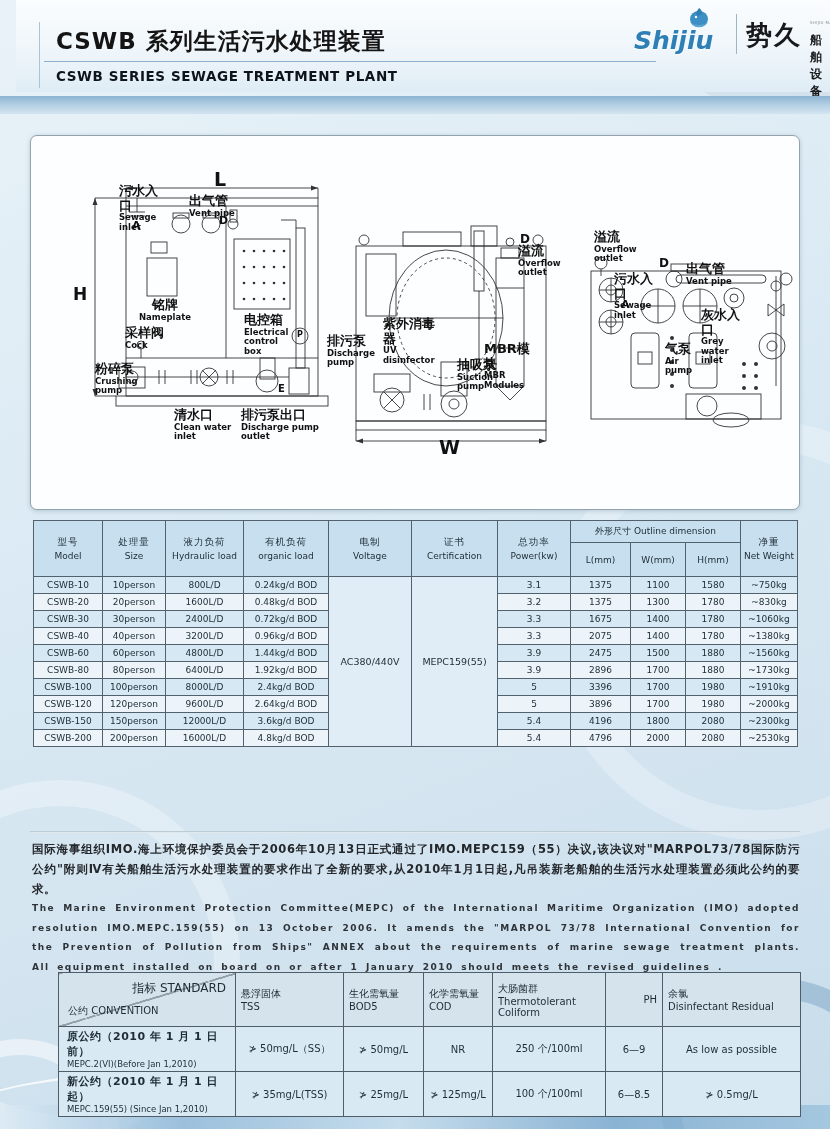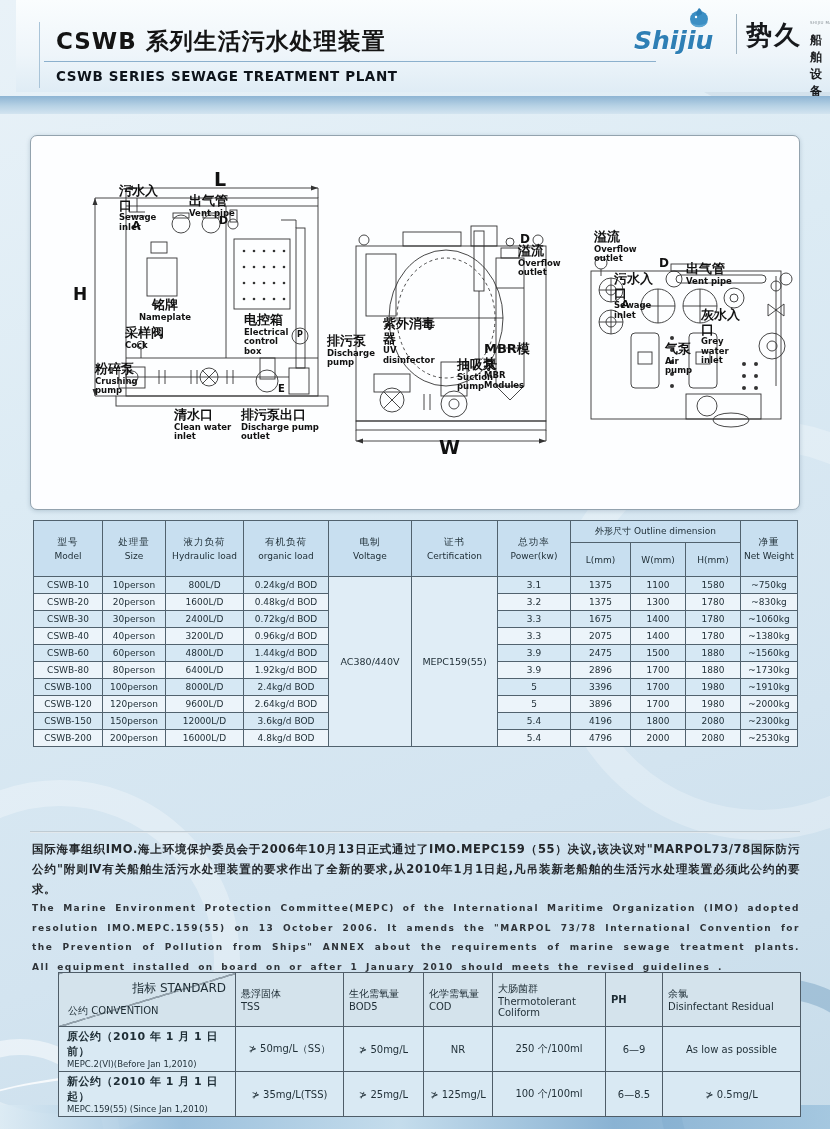--- a/index.html
+++ b/index.html
@@ -70,21 +70,21 @@
   .para-cn { position:absolute; left:32px; top:840px; width:768px; font-size:11.5px; font-weight:bold; color:#24282c;
              line-height:1.72; letter-spacing:.6px; text-align:justify; }
   .para-en { position:absolute; left:32px; top:899px; width:768px; font-size:9px; font-weight:bold; color:#2e3338;
              line-height:2.18; letter-spacing:1.5px; word-spacing:3px; text-align:justify; }
 
   
   .std-table { position:absolute; left:58px; top:972px; border-collapse:collapse; table-layout:fixed;
                font-size:10px; color:#1e2d35; }
   .std-table th, .std-table td { border:1px solid #4f5d68; padding:2px 5px; vertical-align:middle; }
   .std-table thead th { background:#d4e3ec; height:54px; font-weight:normal; text-align:left; }
-  .std-table thead th.single { text-align:left;font-weight:bold; }
+  .std-table thead th.single { text-align:right; }
   .std-table tbody td { background:#d9e9f3; height:38px; }
   .std-table .hdr-cn { display:block; font-size:10px; }
   .std-table .hdr-en { display:block; font-size:10px; }
   .std-table td.rowlabel { text-align:left; padding-left:8px; }
   .std-table td.rowlabel .lbl-cn { display:block; font-size:11px; font-weight:bold; letter-spacing:.5px; }
   .std-table td.rowlabel .lbl-en { display:block; font-size:8.5px; }
   .std-table td.val { text-align:center; }
   .corner { position:relative; padding:0 !important;
             background:linear-gradient(to bottom right,#d4e3ec 49.55%,#4f5d68 49.55%,#4f5d68 50.45%,#d4e3ec 50.45%) !important; }
   .corner .top { position:absolute; top:7px; right:9px; font-size:12px; }

